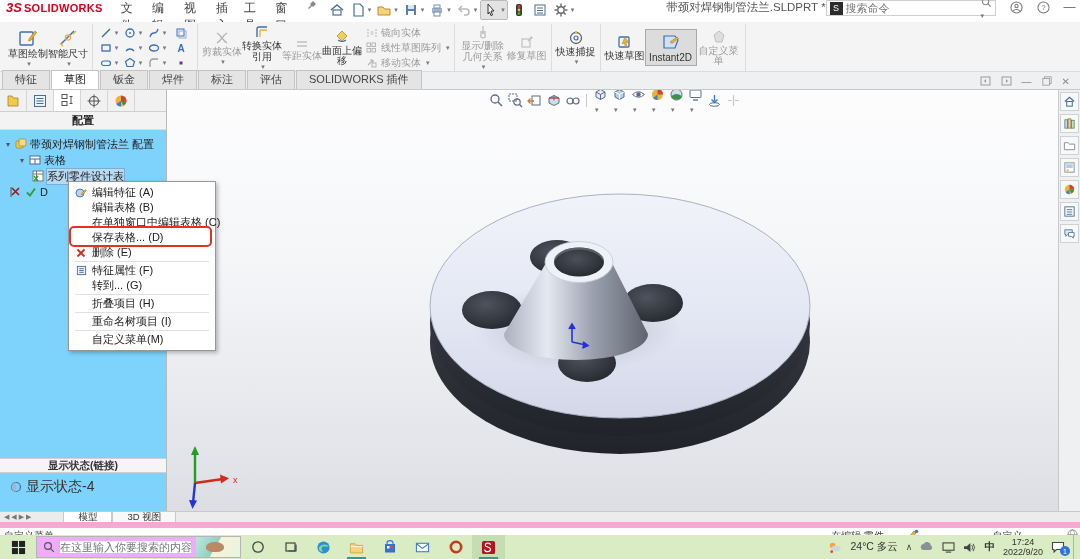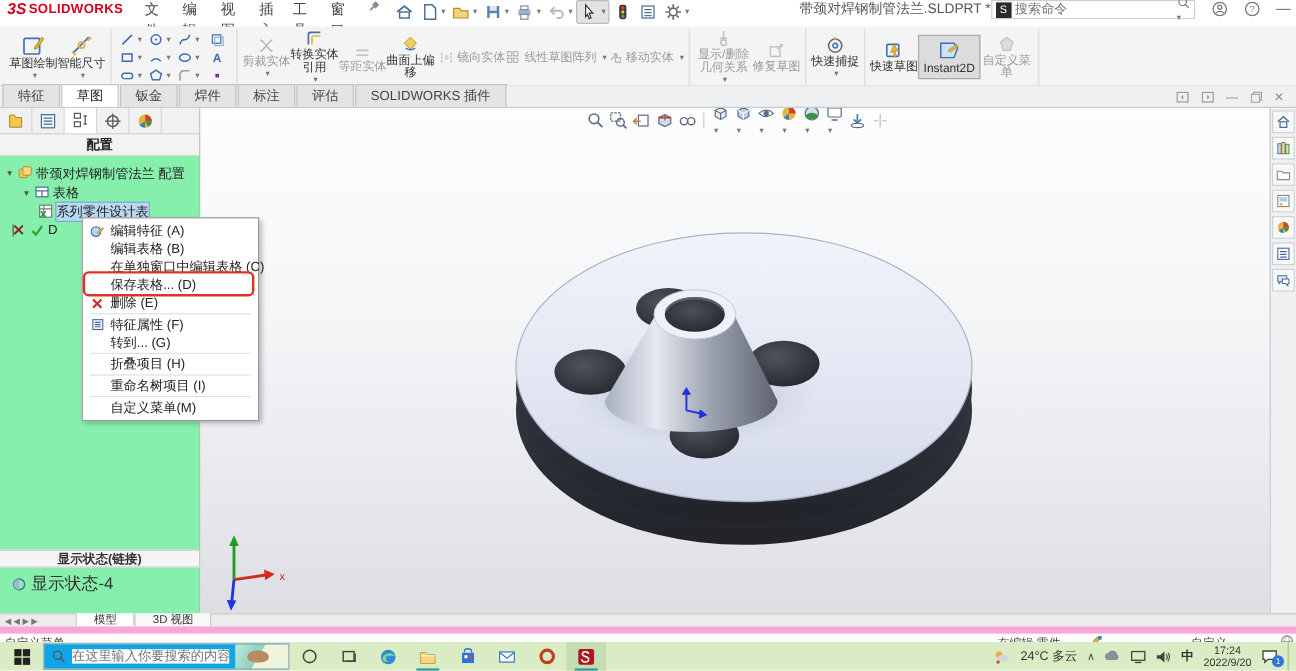--- a/index.html
+++ b/index.html
@@ -26,35 +26,35 @@
   .win-ctrl { display:flex; align-items:center; gap:14px; padding:0 12px 0 14px; color:#666; font-size:12px; }
 
   
   .ribbon { left:0; top:22px; width:1080px; height:50px; background:#f4f4f4; border-bottom:1px solid #dcdcdc; display:flex; align-items:stretch; padding:2px 2px 0 4px; }
   .rgroup { display:flex; align-items:center; padding:0 4px; border-right:1px solid #ddd; }
   .bigbtn { width:40px; display:flex; flex-direction:column; align-items:center; justify-content:center; gap:1px; font-size:10px; color:#333; text-align:center; line-height:1.05; padding:2px 0; }
   .bigbtn.gray { color:#9a9a9a; }
   .bigbtn.pressed { background:#dcdcdc; border:1px solid #a9a9a9; }
   .sk-grid { display:grid; grid-template-columns:repeat(4,24px); grid-auto-rows:15px; align-items:center; }
   .sk-cell { display:flex; align-items:center; gap:1px; justify-content:center; }
-  .stackcol { display:flex; justify-content:center; gap:1px; font-size:10px; color:#9a9a9a; }
+  .stackcol { display:flex; flex-direction:column; justify-content:center; gap:1px; font-size:10px; color:#9a9a9a; }
   .stackrow { display:flex; align-items:center; gap:3px; }
   .icon12 { width:12px; height:12px; flex:0 0 auto; }
   .icon16 { width:16px; height:16px; flex:0 0 auto; }
   .icon20 { width:20px; height:20px; flex:0 0 auto; }
 
   
   .tabrow { left:0; top:72px; width:1080px; height:18px; background:#eef0f1; border-bottom:1px solid #c9c9c9; display:flex; align-items:flex-end; padding-left:2px; }
   .cadtab { padding:1px 12px 2px; font-size:11px; color:#444; border:1px solid #c3c3c3; border-bottom:none; background:#e4e4e4; margin-right:1px; }
   .cadtab.active { background:#fff; color:#222; }
   .tabrow-right { margin-left:auto; display:flex; gap:10px; padding:0 10px 2px; color:#8a8a8a; font-size:10px; }
 
   
   .main { left:0; top:90px; width:1080px; height:421px; }
-  .leftpanel { left:0; top:0; width:167px; height:421px; background:#86efac; border-right:1px solid #b9b9b9; }
+  .leftpanel { left:0; top:0; width:167px; height:421px; background:#7dd3fc; border-right:1px solid #b9b9b9; }
   .paneltabs { display:flex; height:22px; border-bottom:1px solid #cfcfcf; background:#f1f1f1; }
   .ptab { width:27px; display:flex; align-items:center; justify-content:center; border-right:1px solid #d5d5d5; }
   .ptab.active { background:#fff; border-bottom:1px solid #fff; }
   .panelheader { height:18px; background:#f3f3f3; border-bottom:1px solid #ddd; display:flex; align-items:center; justify-content:center; font-weight:bold; font-size:11px; color:#222; }
   .tree { padding:6px 2px 0 4px; font-size:11px; color:#222; }
   .trow { display:flex; align-items:center; gap:3px; height:16px; white-space:nowrap; }
   .trow .twist { width:8px; color:#555; font-size:8px; text-align:center; }
   .sel { background:#b9d8f2; outline:1px solid #7badd6; }
   .dstates-header { position:absolute; left:0; top:368px; width:166px; height:15px; background:#f5f5f5; border-top:1px solid #cfcfcf; border-bottom:1px solid #cfcfcf; display:flex; align-items:center; justify-content:center; font-weight:bold; font-size:10.5px; }
   .dstate-row { position:absolute; left:10px; top:388px; display:flex; align-items:center; gap:4px; font-size:14px; }
@@ -70,33 +70,33 @@
   .tp-btn { width:19px; height:19px; display:flex; align-items:center; justify-content:center; background:#f7f8f8; border:1px solid #cfd2d5; }
 
   
   .ctxmenu { left:68px; top:181px; width:148px; background:#fff; border:1px solid #979797; box-shadow:2px 2px 4px rgba(0,0,0,.25); z-index:50; padding:3px 0; }
   .mi { height:15px; display:flex; align-items:center; gap:4px; padding:0 8px 0 5px; font-size:11px; color:#222; white-space:nowrap; }
   .mi .mi-ic { width:14px; height:12px; display:flex; align-items:center; justify-content:center; flex:0 0 14px; }
   .msep { height:1px; background:#e0e0e0; margin:1px 6px; }
   .redbox { left:69px; top:226px; width:143px; height:21px; border:2.5px solid #e03226; border-radius:5px; z-index:60; pointer-events:none; }
 
   
-  .modeltabs { left:0; top:511px; width:1080px; height:11px; background:#ececec; border-top:1px solid #c9c9c9; display:flex; align-items:flex-end; font-size:9.5px; }
+  .modeltabs { left:0; top:511px; width:1080px; height:11px; background:#ececec; border-top:1px solid #c9c9c9; display:flex; align-items:center; font-size:9.5px; }
   .navbtns { display:flex; gap:1px; padding:0 4px; color:#777; font-size:7px; }
   .mtab { padding:0 14px; height:11px; display:flex; align-items:center; border-right:1px solid #c9c9c9; border-left:1px solid #c9c9c9; background:#f8f8f8; }
   .mtab.active { background:#fff; }
 
   .statusbar { left:0; top:522px; width:1080px; height:13px; background:#fff; border-top:6px solid #f9a8d4; font-size:10px; color:#444; }
   .statusbar .sleft { position:absolute; left:4px; top:1px; }
   .statusbar .sedit { position:absolute; right:196px; top:1px; }
   .statusbar .scust { position:absolute; right:52px; top:1px; }
 
   .taskbar { left:0; top:535px; width:1080px; height:24px; background:#d9ecc3; display:flex; align-items:center; }
   .startbtn { width:36px; height:24px; display:flex; align-items:center; justify-content:center; }
-  .tb-search { width:205px; height:22px; background:#0ea5e9; border:1px solid #b5b5b5; display:flex; align-items:center; gap:5px; padding-left:6px; overflow:hidden; }
+  .tb-search { width:205px; height:22px; background:#f0abfc; border:1px solid #b5b5b5; display:flex; align-items:center; gap:5px; padding-left:6px; overflow:hidden; }
   .tb-search input { border:none; outline:none; font-size:11px; color:#666; flex:1; font-family:inherit; min-width:0; }
   .tb-art { width:44px; height:22px; flex:0 0 44px; background:linear-gradient(120deg,#bfe6df 0%,#8fd0c2 45%,#f7f3d8 46%,#e8f5e0 100%); position:relative; }
   .tb-art::after { content:""; position:absolute; left:10px; top:6px; width:18px; height:10px; background:#b98a63; border-radius:50% 50% 40% 40%; }
   .tb-icons { display:flex; align-items:center; }
   .tb-slot { width:33px; height:24px; display:flex; align-items:center; justify-content:center; position:relative; }
   .tb-slot.open::after { content:""; position:absolute; left:7px; bottom:0; width:19px; height:2px; background:#2d9aa0; }
   .tb-slot.active { background:#c5ddb0; }
   .tray { margin-left:auto; display:flex; align-items:center; gap:8px; padding-right:4px; font-size:10.5px; color:#333; }
   .timeblock { text-align:center; font-size:9px; line-height:1.15; }
   .badge { position:relative; }

